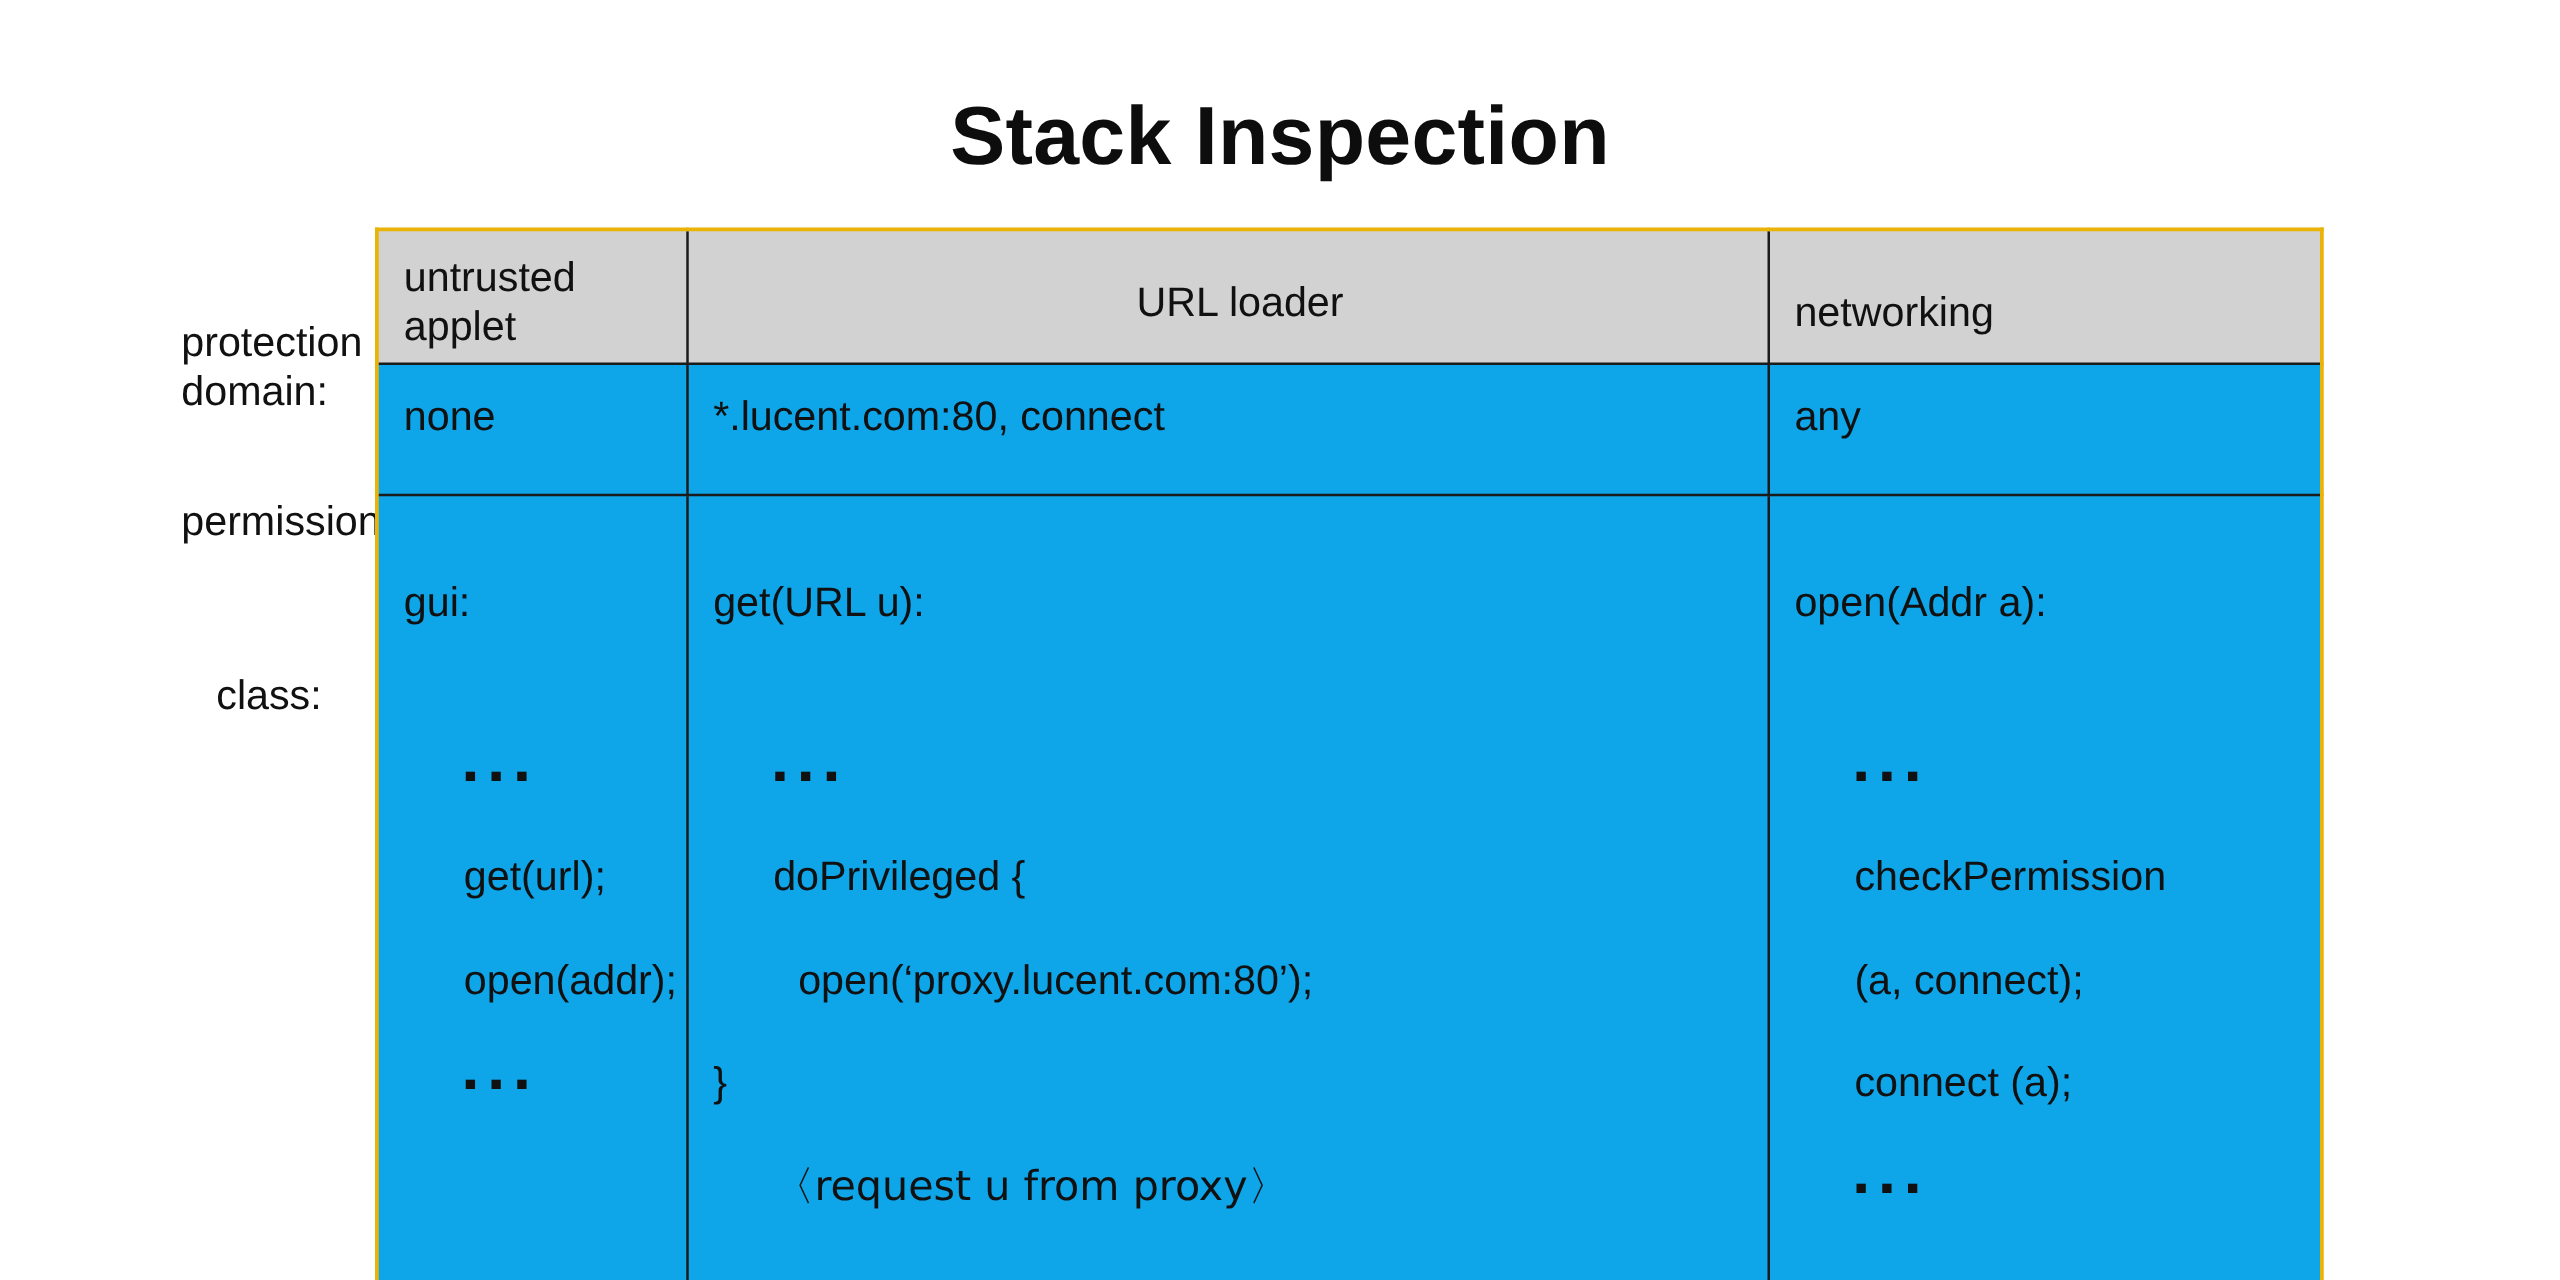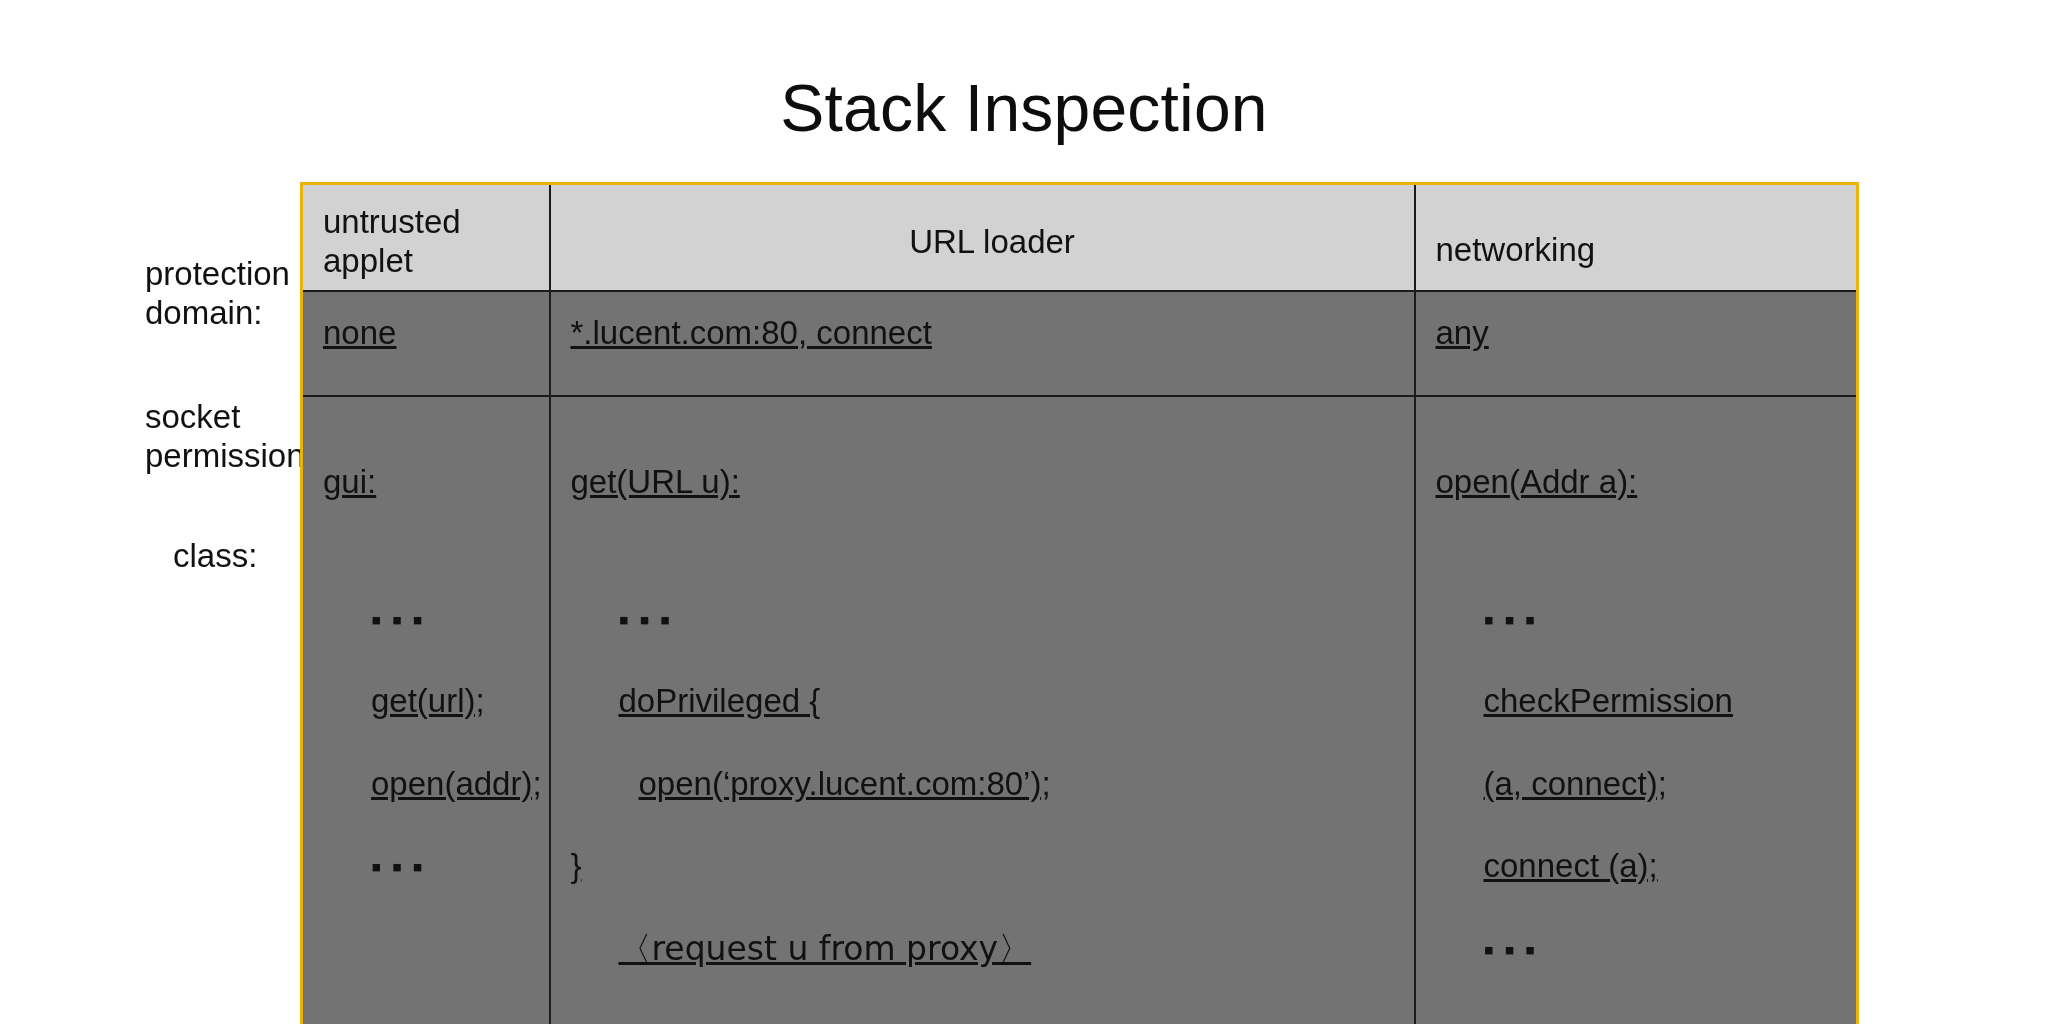--- a/index.html
+++ b/index.html
@@ -17,21 +17,21 @@
   }
 
   
   #slide-title {
     position: absolute;
     left: 0;
     top: 74px;
     width: 2048px;
     text-align: center;
     font-size: 66px;
-    font-weight: 400;
+    font-weight: 700;
     letter-spacing: 0.2px;
     color: #0d0d0d;
     line-height: 1.05;
     white-space: nowrap;
   }
 
   
   .row-label {
     position: absolute;
     left: 145px;
@@ -62,22 +62,21 @@
   }
   .col-1 { width: 248px; }
   .col-2 { width: 865px; }
   .col-3 { width: 443px; }
 
   .hdr-cell {
     background: #d2d2d2;
     height: 105px;
   }
   .body-cell {
-    background: #737373;
-    text-decoration: underline;
+    background: #0ea5e9;
   }
   .row-socket td { height: 103px; }
   .row-class  td { height: 530px; }
 
   .cell-inner {
     padding: 14px 0 0 20px;
     font-size: 33px;
     line-height: 1.17;
     color: #111111;
   }
@@ -112,21 +111,20 @@
 <body>
 
 <div id="slide-title">Stack Inspection</div>
 
 <div class="row-label" id="row-label-protection">
   <div>protection</div>
   <div>domain:</div>
 </div>
 
 <div class="row-label" id="row-label-socket">
-  <div>socket</div>
   <div>permission:</div>
 </div>
 
 <div class="row-label" id="row-label-class">
   <div>class:</div>
 </div>
 
 <table id="permission-table">
   <colgroup>
     <col class="col-1">

